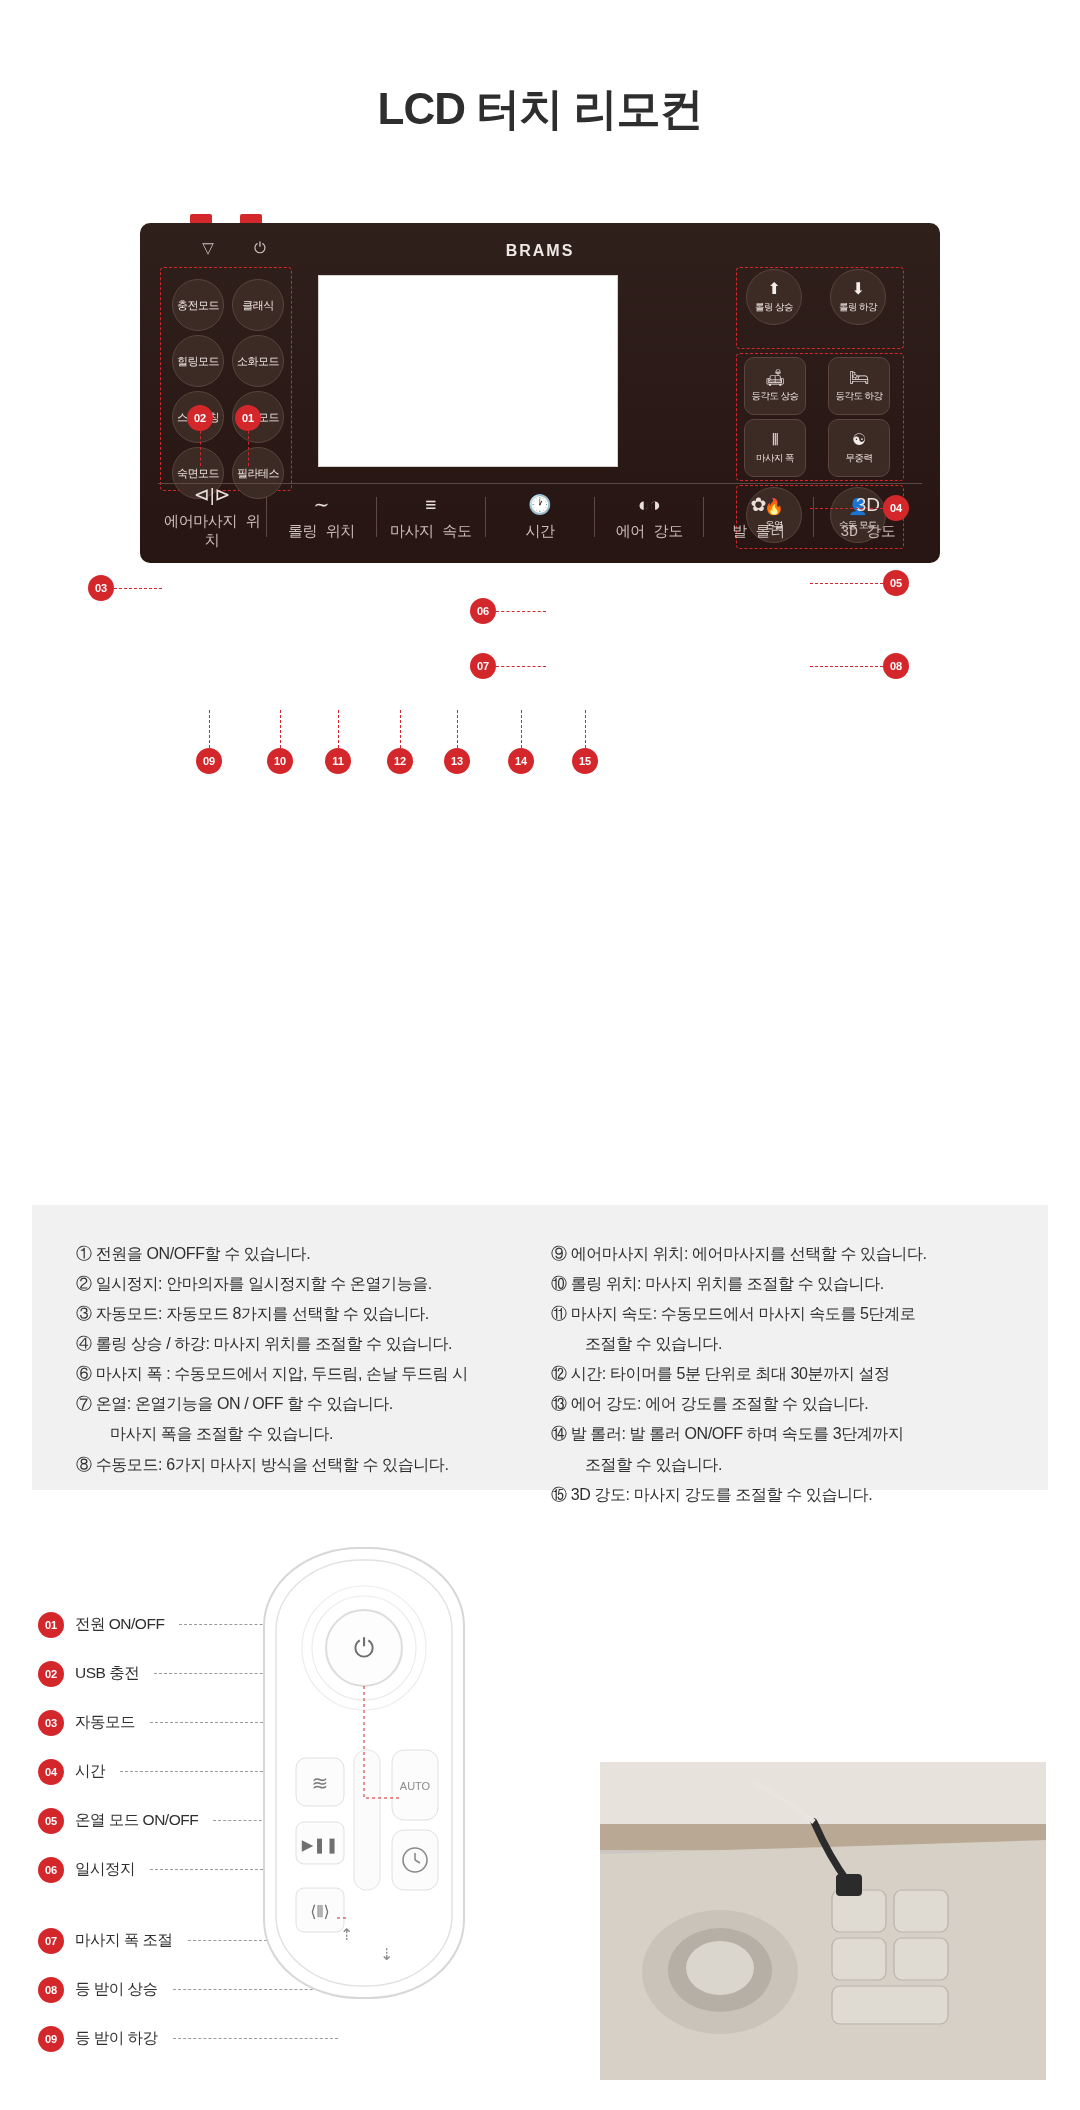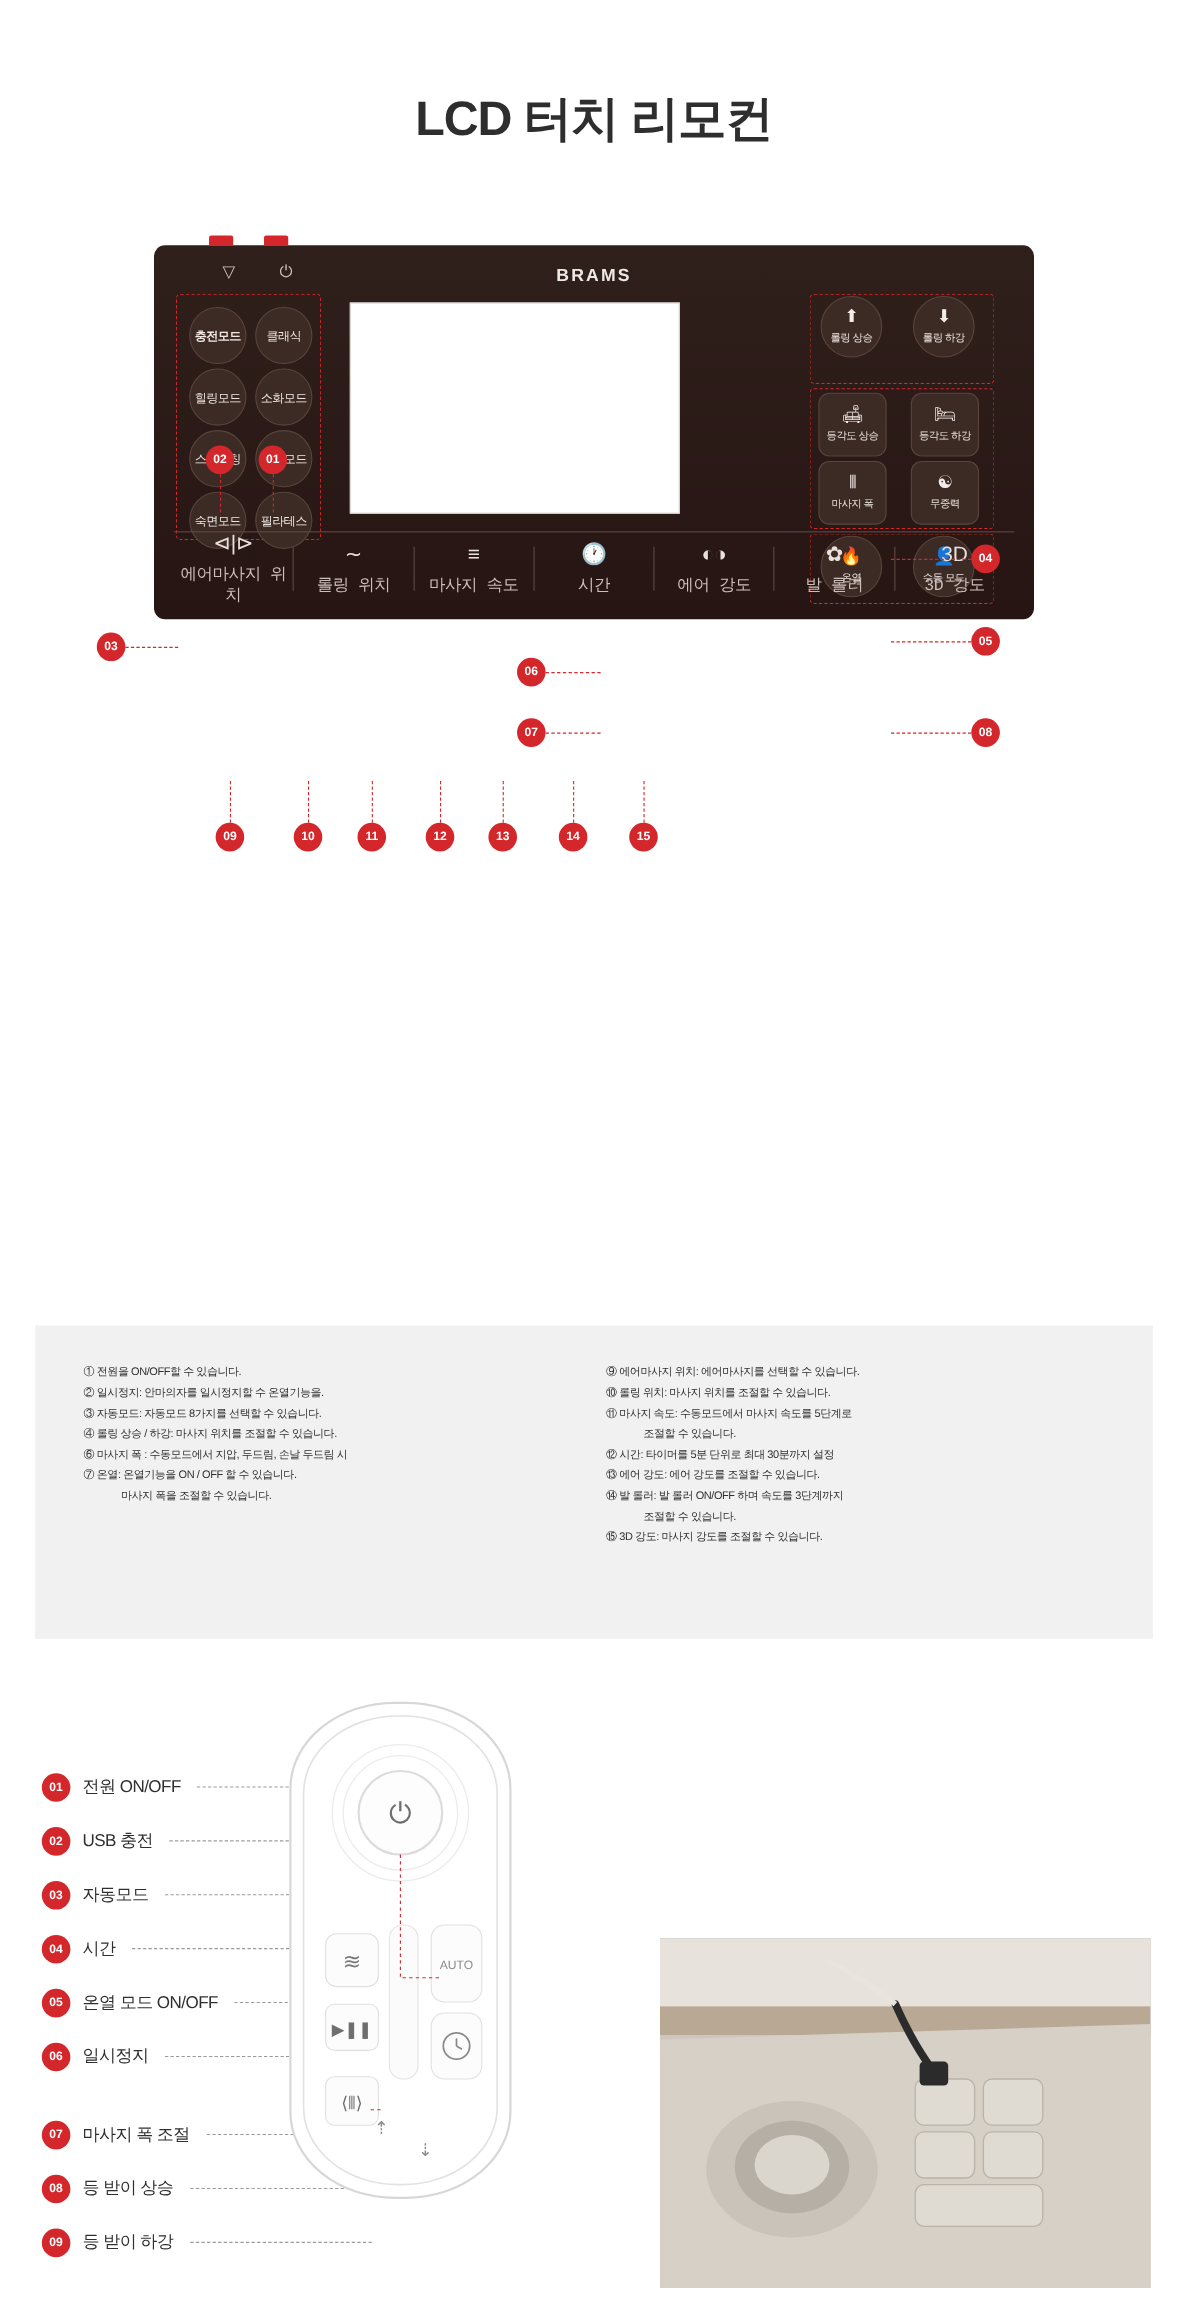--- a/index.html
+++ b/index.html
@@ -165,21 +165,21 @@
     position:absolute;
     left:32px; top:1205px;
     width:1016px; height:285px;
     background:#f1f1f1;
     padding:34px 44px;
     display:flex;
     gap:22px;
   }
   .desc-col { flex:1; }
   .desc-line {
-    font-size:10px;
+    font-size:16px;
     line-height:1.88;
     color:#2f2f2f;
     letter-spacing:-0.4px;
   }
   .desc-line.ind { padding-left:34px; }
 
   
   .side-area {
     position:absolute;
     left:0; top:1540px;
@@ -245,21 +245,21 @@
   <div class="remote">
 
     <div class="top-tab" style="left:50px;"></div>
     <div class="top-tab" style="left:100px;"></div>
 
     <div class="brand">BRAMS</div>
     <div class="top-icon pause">▽</div>
     <div class="top-icon power">⏻</div>
 
     <div class="dash g-auto"></div>
-    <div class="btn-round" style="left:32px;  top:56px;font-weight:bold;">충전모드</div>
+    <div class="btn-round" style="left:32px;  top:56px;">충전모드</div>
     <div class="btn-round" style="left:92px;  top:56px;">클래식</div>
     <div class="btn-round" style="left:32px;  top:112px;">힐링모드</div>
     <div class="btn-round" style="left:92px;  top:112px;">소화모드</div>
     <div class="btn-round" style="left:32px;  top:168px;">스트레칭</div>
     <div class="btn-round" style="left:92px;  top:168px;">동안모드</div>
     <div class="btn-round" style="left:32px;  top:224px;">숙면모드</div>
     <div class="btn-round" style="left:92px;  top:224px;">필라테스</div>
 
     <div class="screen"></div>
 
@@ -383,20 +383,21 @@
 
 <div class="desc">
   <div class="desc-col">
     <div class="desc-line">① 전원을 ON/OFF할 수 있습니다.</div>
     <div class="desc-line">② 일시정지: 안마의자를 일시정지할 수 온열기능을.</div>
     <div class="desc-line">③ 자동모드: 자동모드 8가지를 선택할 수 있습니다.</div>
     <div class="desc-line">④ 롤링 상승 / 하강: 마사지 위치를 조절할 수 있습니다.</div>
     <div class="desc-line">⑥ 마사지 폭 : 수동모드에서 지압, 두드림, 손날 두드림 시</div>
     <div class="desc-line">⑦ 온열: 온열기능을 ON / OFF 할 수 있습니다.</div>
     <div class="desc-line ind">마사지 폭을 조절할 수 있습니다.</div>
+    <div class="desc-line">⑧ 수동모드: 6가지 마사지 방식을 선택할 수 있습니다.</div>
   </div>
   <div class="desc-col">
     <div class="desc-line">⑨ 에어마사지 위치: 에어마사지를 선택할 수 있습니다.</div>
     <div class="desc-line">⑩ 롤링 위치: 마사지 위치를 조절할 수 있습니다.</div>
     <div class="desc-line">⑪ 마사지 속도: 수동모드에서 마사지 속도를 5단계로</div>
     <div class="desc-line ind">조절할 수 있습니다.</div>
     <div class="desc-line">⑫ 시간: 타이머를 5분 단위로 최대 30분까지 설정</div>
     <div class="desc-line">⑬ 에어 강도: 에어 강도를 조절할 수 있습니다.</div>
     <div class="desc-line">⑭ 발 롤러: 발 롤러 ON/OFF 하며 속도를 3단계까지</div>
     <div class="desc-line ind">조절할 수 있습니다.</div>

